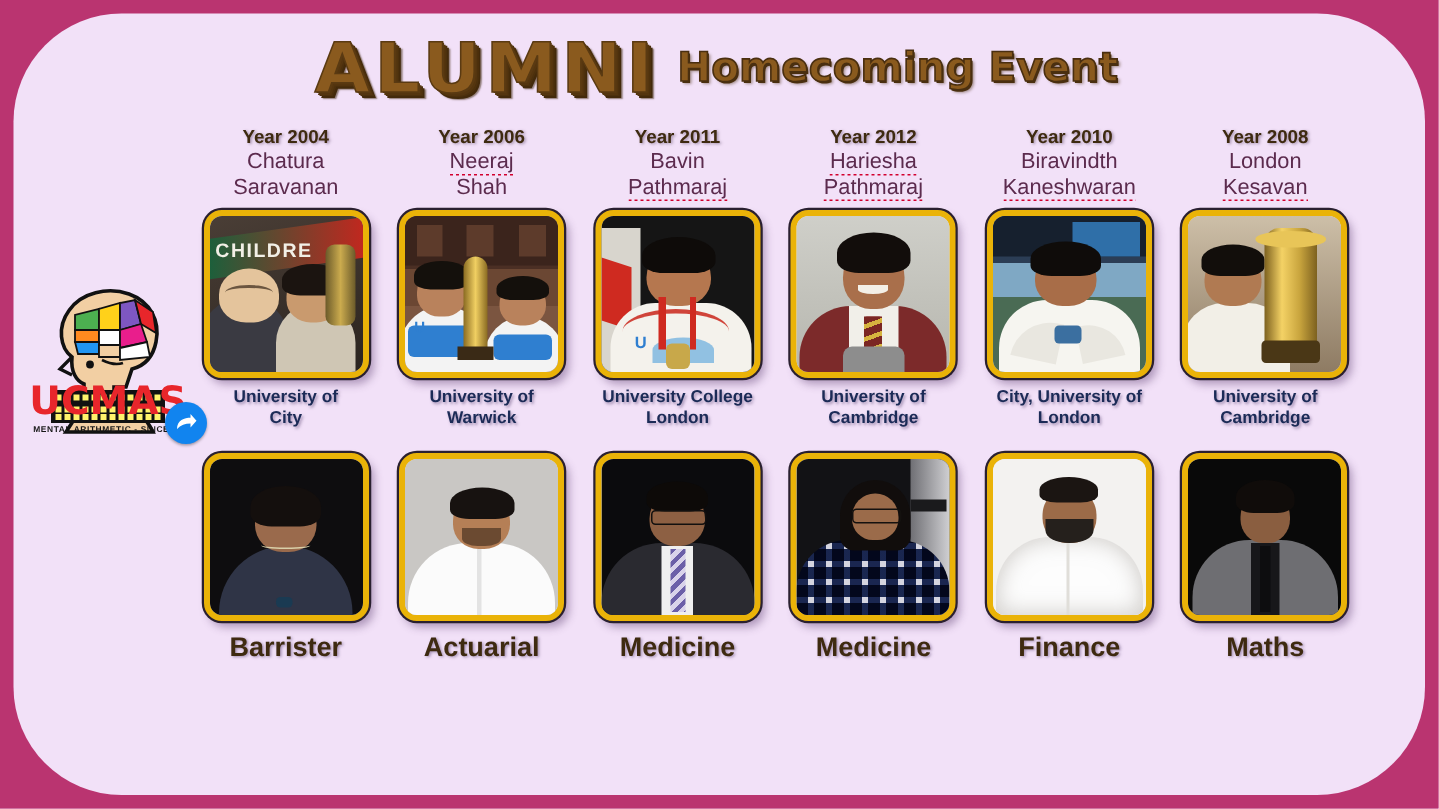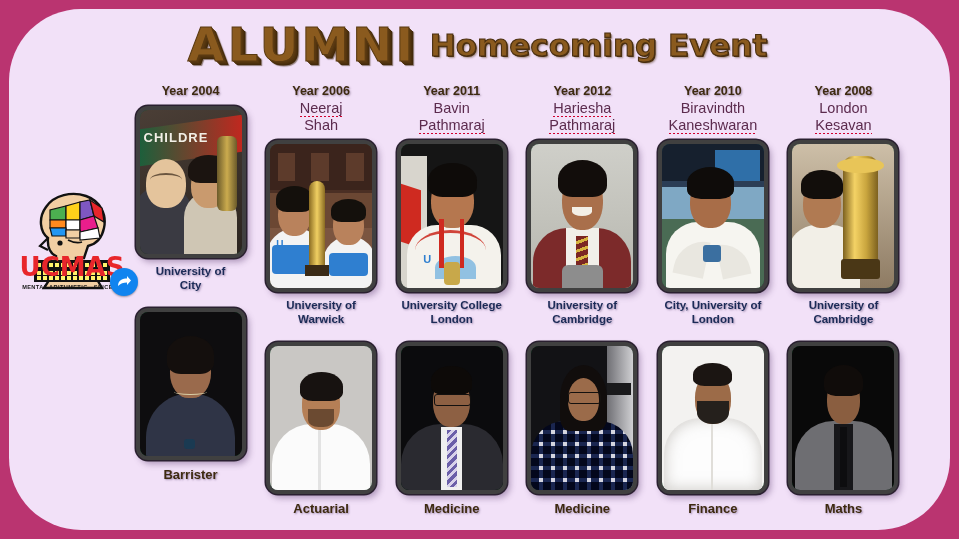--- a/index.html
+++ b/index.html
@@ -36,21 +36,21 @@
     text-shadow:
       1px 1px 0 #5B3A12, 2px 2px 0 #54350F,
       3px 3px 0 #4C300D, 4px 4px 0 #432A0B,
       5px 5px 1px rgba(60,38,12,.55);
     vertical-align:middle;
     transform:scaleX(1.04);
   }
   .t-home{
     display:inline-block;
     margin-left:18px;
-    font-size:31px;font-weight:bold;
+    font-size:27px;font-weight:bold;
     font-family:"DejaVu Sans", sans-serif;
     color:#8A5A1E;
     -webkit-text-stroke:1.1px #4A2F10;
     text-shadow:1px 1px 0 #4A2F10, 2px 2px 2px rgba(70,45,15,.45);
     vertical-align:middle;
   }
 
   
   .cols{
     position:absolute;left:132px;top:84px;
@@ -73,40 +73,40 @@
     line-height:17px;
     text-align:center;
     font-family:"Liberation Sans", sans-serif;
   }
   .nm .u{ background-image:linear-gradient(to right,#D2002E 0 2px,transparent 2px 4px);
           background-repeat:repeat-x;background-size:4px 1.5px;
           background-position:0 100%;padding-bottom:1px;}
 
   
   .ph{
-    width:110px;height:152px;
-    border:4px solid #404040;
+    width:110px;height:112px;
+    border:4px solid #eab308;
     border-radius:12px;
     box-sizing:border-box;
-    background:#14532d;
+    background:#e5e5e5;
     overflow:hidden;
     position:relative;
     box-shadow:0 0 0 1.5px #2a2030, 3px 4px 6px rgba(90,60,110,.45);
   }
   .ph-top{margin-top:6px;}
   .ph-bot{margin-top:0;}
   .cap{
     font-size:11.5px;font-weight:bold;
     color:#1C2B57;
     text-align:center;line-height:13.5px;
     margin-top:7px;
     text-shadow:1px 1px 2px rgba(130,110,150,.7);
   }
   .job{
-    font-size:13px;font-weight:bold;
+    font-size:18px;font-weight:bold;
     color:#3E2A10;
     text-align:center;
     margin-top:7px;
     text-shadow:1px 1px 2px rgba(130,110,150,.7);
   }
   .spacer-row{height:16px;}
 
   
   .im{position:absolute;inset:0;}
   .face{position:absolute;border-radius:50% 50% 45% 45%;}
@@ -210,20 +210,24 @@
   <div class="nextbtn">
     <svg width="18" height="18" viewBox="0 0 18 18">
       <path d="M3 13 C3 7 8 5.5 12 5.5 L12 3 L16 7.5 L12 12 L12 9.4 C8.5 9.4 5.4 10.4 3 13 Z" fill="#fff"></path>
     </svg>
   </div>
 
   <div class="cols">
 
     <div class="col">
       <div class="yr">Year 2004</div>
+      <div class="nm">
+        <span>Chatura</span><br>
+        <span>Saravanan</span>
+      </div>
       <div class="ph ph-top">
         <div class="im" style="background:linear-gradient(160deg,#4a3e36,#2b241f);">
           <div style="position:absolute;left:0;top:8%;width:100%;height:26%;background:linear-gradient(90deg,#1d5f3b,#c0281f);transform:skewY(-8deg);"></div>
           <div style="position:absolute;left:4%;top:14%;font:bold 13px 'Liberation Sans',sans-serif;color:#f2efe6;letter-spacing:1px;">CHILDRE</div>
           <div class="body" style="left:-6%;top:52%;width:58%;height:48%;background:#3a3a42;"></div>
           <div class="face" style="left:6%;top:34%;width:40%;height:34%;background:#e4c49c;"></div>
           <div style="position:absolute;left:10%;top:44%;width:32%;height:8%;border-top:2px solid #6b5640;border-radius:50%;"></div>
           <div class="body" style="left:44%;top:56%;width:52%;height:44%;background:#cfc6b4;"></div>
           <div class="face" style="left:50%;top:36%;width:36%;height:32%;background:#c99a6e;"></div>
           <div class="hair" style="left:48%;top:31%;width:40%;height:20%;background:#1b1410;"></div>

